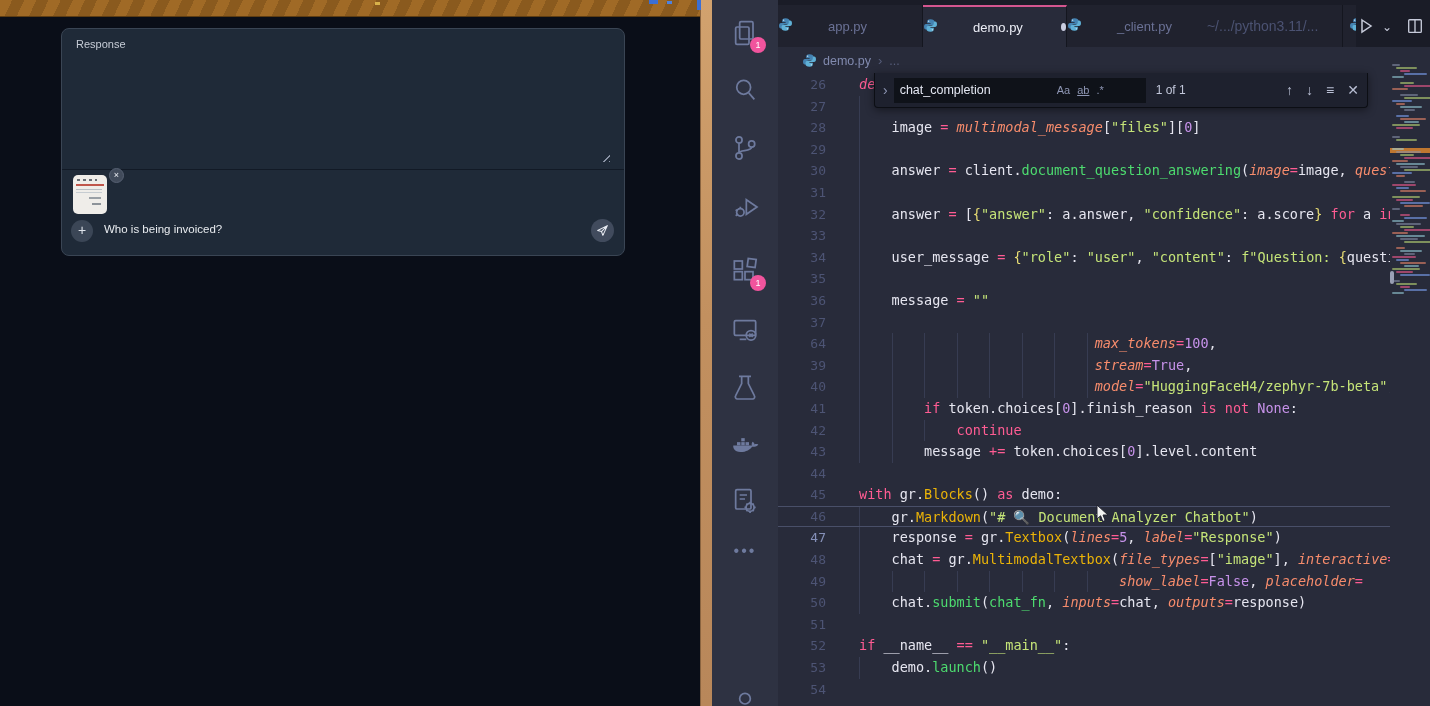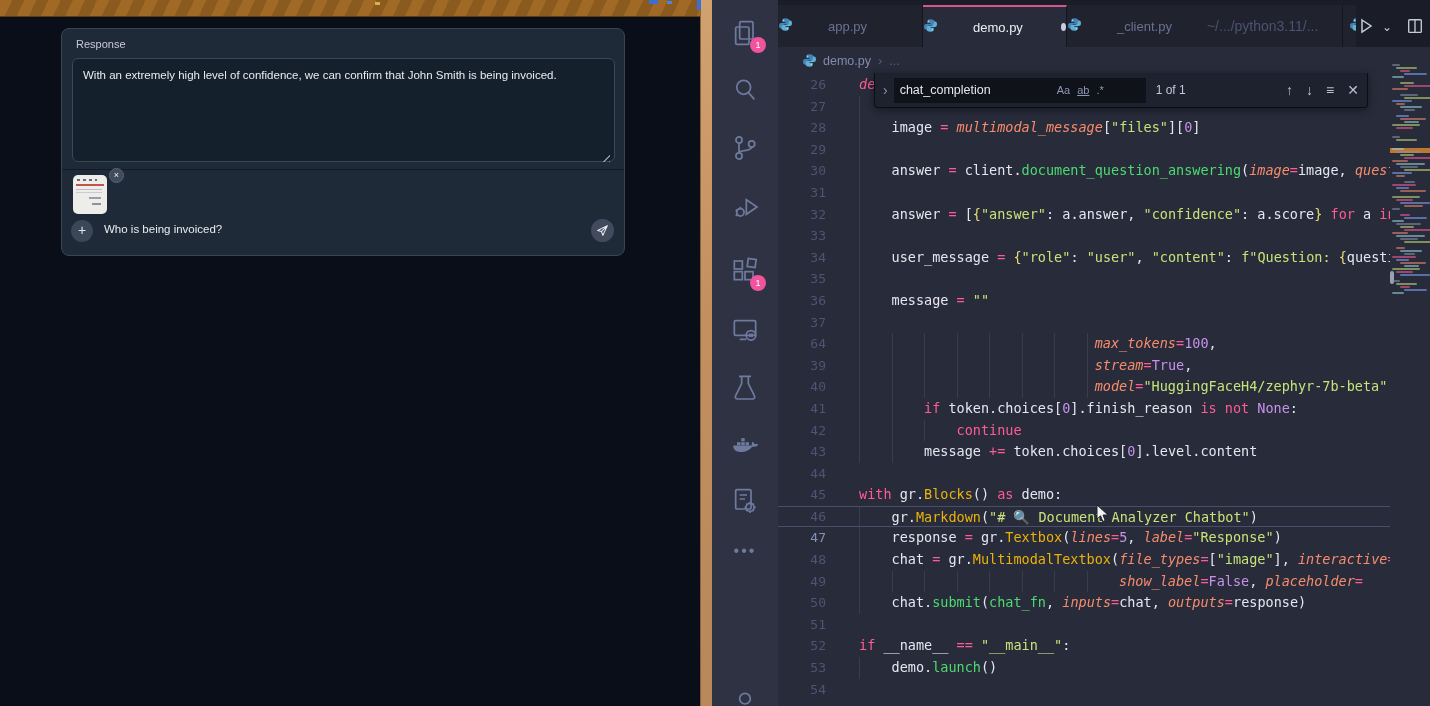--- a/index.html
+++ b/index.html
@@ -128,21 +128,20 @@
   <div class="left-pane">
     <div class="awning">
       <span class="speck" style="left:375px;top:2px;width:5px;height:3px;background:#d8b14a"></span>
       <span class="speck" style="left:649px;top:0;width:9px;height:4px;background:#3b6fd4"></span>
       <span class="speck" style="left:667px;top:1px;width:5px;height:3px;background:#4d82e0"></span>
     </div>
 
     <div class="gr-group">
       <div class="gr-block-response">
         <div class="gr-label">Response</div>
-        <div class="gr-textarea">With an extremely high level of confidence, we can confirm that John Smith is being invoiced.</div>
         <div class="resize-handle"></div>
       </div>
       <div class="gr-block-chat">
         <div class="thumb">
           <i class="tl1"></i>
             <i class="tlr"></i>
             <i class="tl2"></i>
             <i class="tl3"></i>
             <i class="tl4"></i>
             <i class="tl5"></i>

